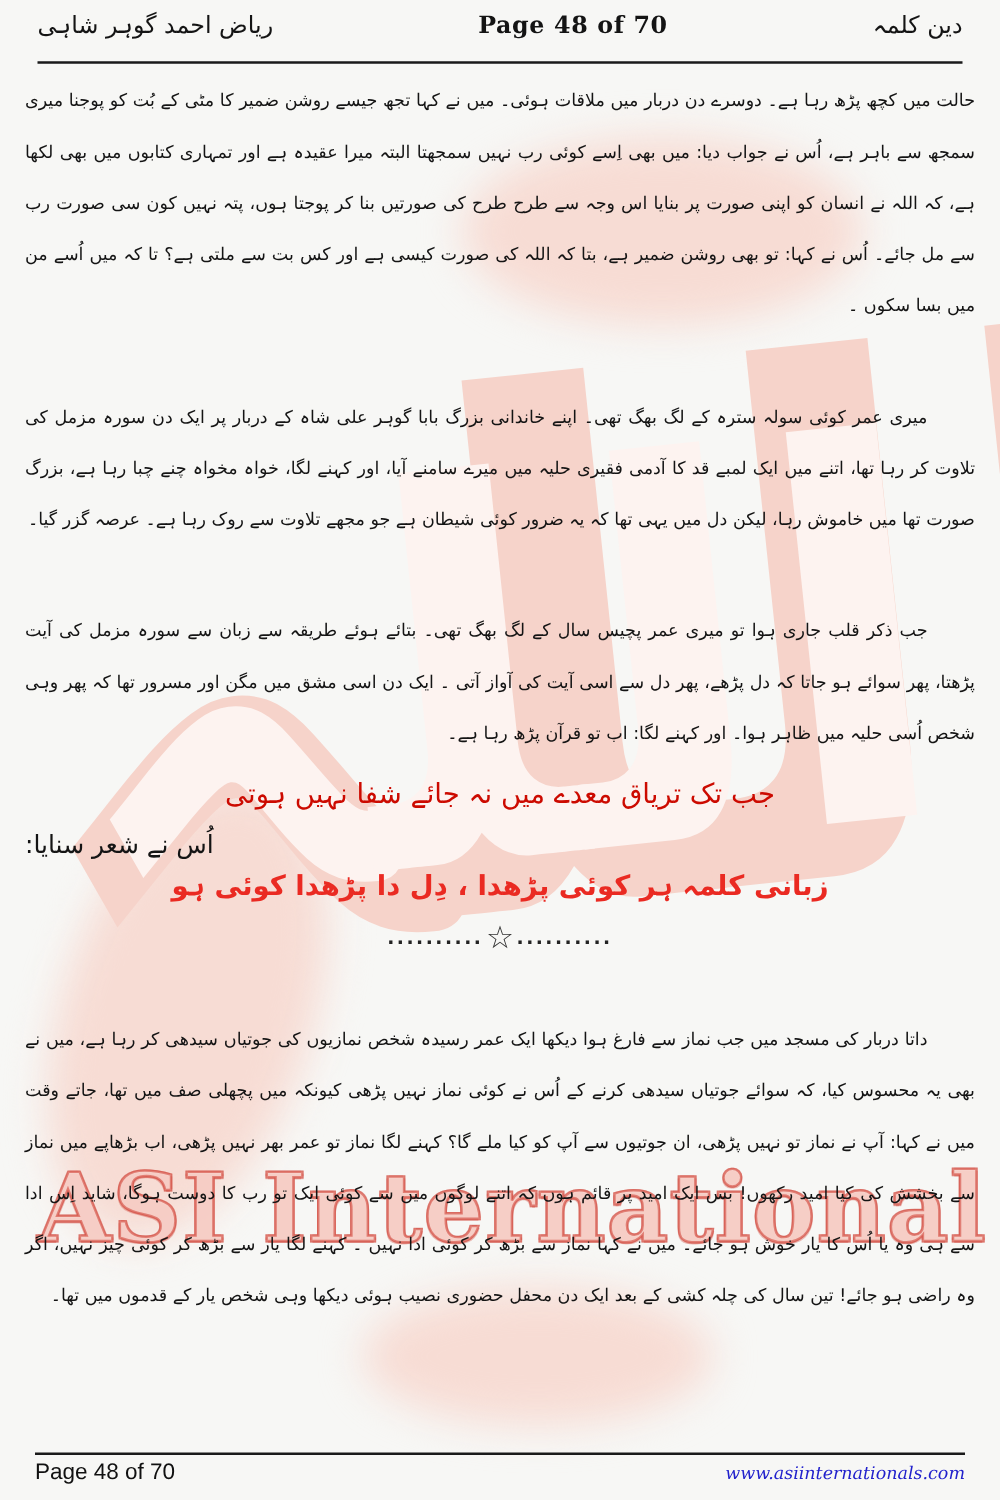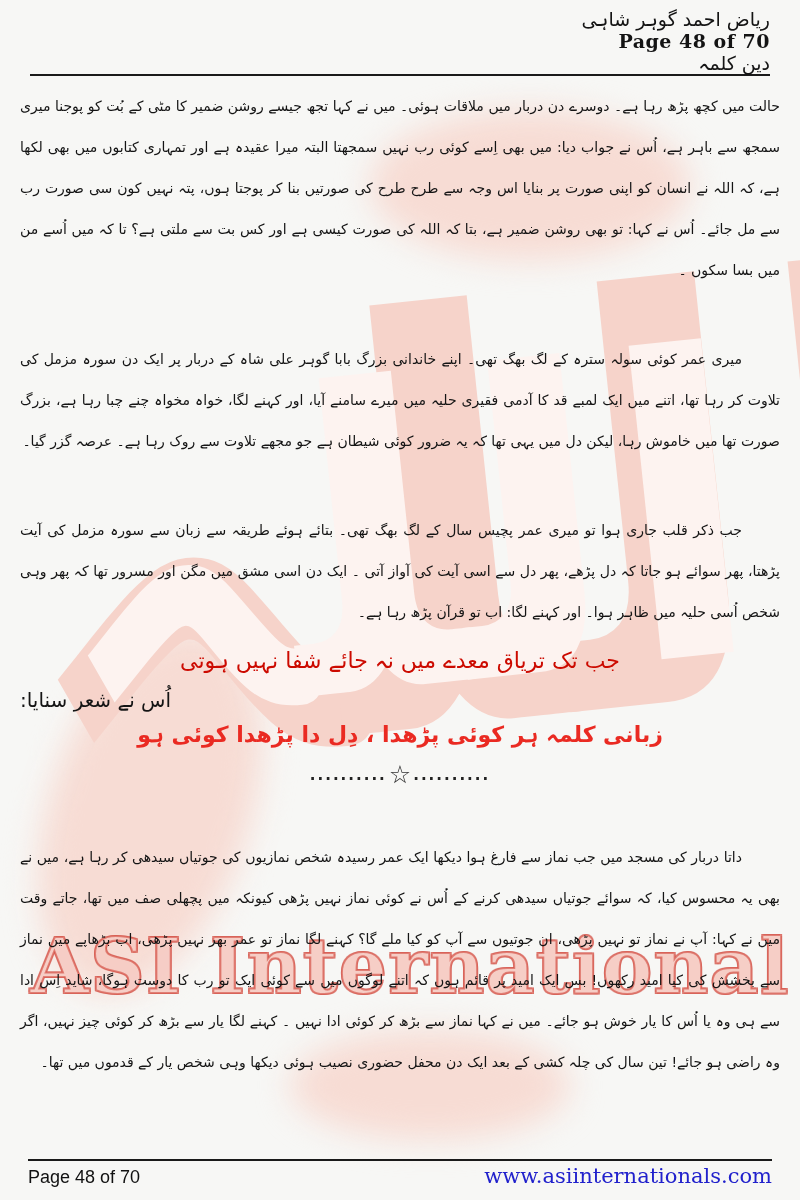--- a/index.html
+++ b/index.html
@@ -42,22 +42,21 @@
     text-shadow:1px 1px 0 rgba(210,70,58,0.35), -1px -1px 0 rgba(210,70,58,0.35),
                 1px -1px 0 rgba(210,70,58,0.35), -1px 1px 0 rgba(210,70,58,0.35);
     user-select:none;
   }
 
   
   .chrome { position:relative; z-index:1; height:100%; }
 
   .hdr {
     display:flex; justify-content:space-between; align-items:flex-end;
-    padding:8px 30px 0;
-    flex-direction:column;
+    padding:8px 30px 18px;
   }
   .hdr-author, .hdr-title { font-size:19px; direction:rtl; }
   .hdr-page {
     font-family:"DejaVu Serif", serif; font-weight:bold;
     font-size:19px; letter-spacing:0.5px;
   }
   .hdr-rule { border-top:2px solid #1a1a1a; margin:0 30px; }
 
   .content { padding:10px 20px 0; direction:rtl; }
   .para {
@@ -76,21 +75,21 @@
   .separator .dots { font-size:15px; letter-spacing:2px; font-weight:bold; vertical-align:3px; }
   .separator .star { font-size:25px; color:#333; padding:0 2px; }
 
   .ftr {
     position:absolute; left:28px; right:28px; bottom:12px;
     border-top:2px solid #1a1a1a;
     display:flex; justify-content:space-between; align-items:baseline;
     padding-top:3px;
   }
   .ftr-page { font-family:"Liberation Sans", sans-serif; font-size:18px; color:#111; }
-  .ftr-url  { font-family:"DejaVu Serif", serif; font-size:21px; text-decoration:none; }
+  .ftr-url  { font-family:"DejaVu Serif", serif; font-style:italic; font-size:14px; text-decoration:none; }
 </style>
 </head>
 <body>
 
 <div class="page">
 
   <div class="wm-layer">
     <div class="wm-blob b1"></div>
     <div class="wm-blob b2"></div>
     <div class="wm-blob b3"></div>

